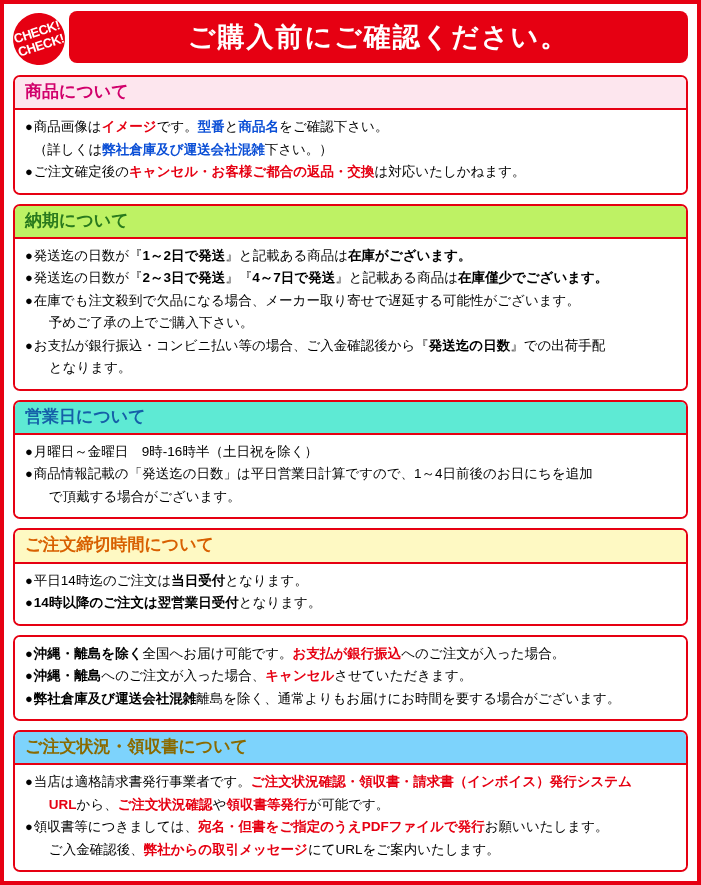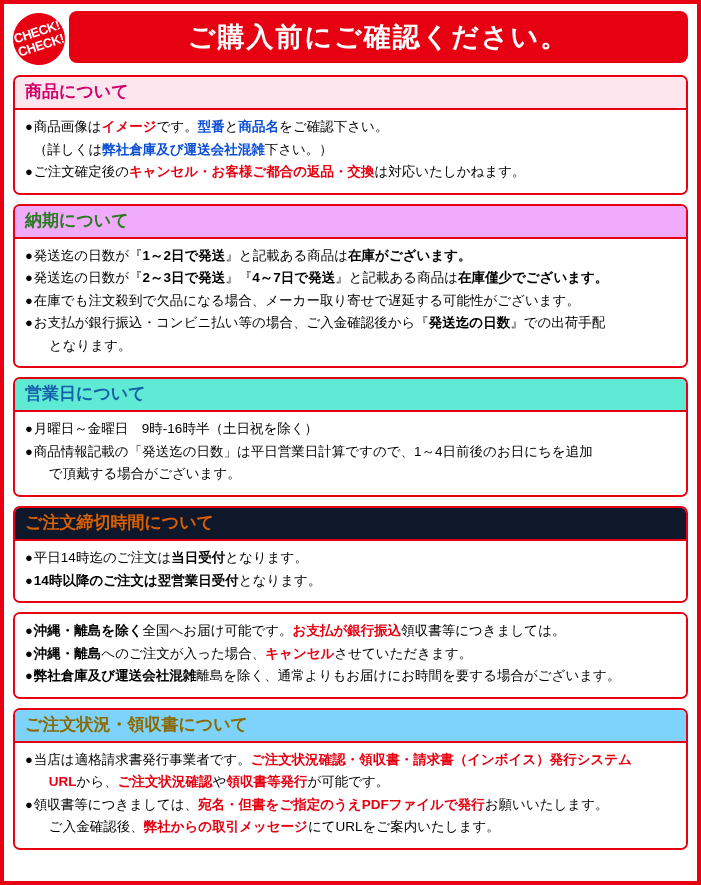--- a/index.html
+++ b/index.html
@@ -96,23 +96,23 @@
     flex: 0 0 auto;
     font-size: 13px;
     line-height: 1.52;
   }
   .bullet.none { visibility: hidden; }
   .ltext { flex: 1 1 auto; }
   .ind { padding-left: 15px; }
 
   
   .head-pink   { background: #fde6ee; color: #d1006b; }
-  .head-green  { background: #f0abfc; color: #2a7a1e; }
+  .head-green  { background: #bef264; color: #2a7a1e; }
   .head-blue   { background: #5eead4; color: #1560a8; }
-  .head-orange { background: #0f172a; color: #d86000; padding-left: 10px; }
+  .head-orange { background: #fef9c3; color: #d86000; padding-left: 10px; }
   .head-red    { background: #fde0e0; color: #d11515; }
   .head-yellow { background: #7dd3fc; color: #8a6a00; }
 
   .red   { color: #e60012; font-weight: bold; }
   .blue  { color: #0b4fd6; font-weight: bold; }
   .bold  { font-weight: bold; }
 </style>
 </head>
 <body>
 
@@ -154,20 +154,24 @@
             <span class="ltext"><span>発送迄の日数が『</span><span class="bold">1～2日で発送</span><span>』と記載ある商品は</span><span class="bold">在庫がございます。</span></span>
           </div>
           <div class="line">
             <span class="bullet">●</span>
             <span class="ltext"><span>発送迄の日数が『</span><span class="bold">2～3日で発送</span><span>』『</span><span class="bold">4～7日で発送</span><span>』と記載ある商品は</span><span class="bold">在庫僅少でございます。</span></span>
           </div>
           <div class="line">
             <span class="bullet">●</span>
             <span class="ltext"><span>在庫でも</span><span>注文殺到で欠品になる場合、メーカー取り寄せで遅延する可能性がございます。</span></span>
           </div>
+          <div class="line ind">
+            <span class="bullet none">●</span>
+            <span class="ltext"><span>予めご了承の上でご購入下さい。</span></span>
+          </div>
           <div class="line">
             <span class="bullet">●</span>
             <span class="ltext"><span>お支払が銀行振込・コンビニ払い等の場合、ご入金確認後から『</span><span class="bold">発送迄の日数</span><span>』での出荷手配</span></span>
           </div>
           <div class="line ind">
             <span class="bullet none">●</span>
             <span class="ltext"><span>となります。</span></span>
           </div>
         </div>
       </div>
@@ -198,21 +202,21 @@
           <div class="line">
             <span class="bullet">●</span>
             <span class="ltext"><span class="bold">14時以降のご注文は翌営業日受付</span><span>となります。</span></span>
           </div>
         </div>
       </div>
       <div class="section">
         <div class="sec-body">
           <div class="line">
             <span class="bullet">●</span>
-            <span class="ltext"><span class="bold">沖縄・離島を除く</span><span>全国へお届け可能です。</span><span class="red">お支払が銀行振込</span><span>領収書等につきましては。</span></span>
+            <span class="ltext"><span class="bold">沖縄・離島を除く</span><span>全国へお届け可能です。</span><span class="red">お支払が銀行振込</span><span>へのご注文が入った場合。</span></span>
           </div>
           <div class="line">
             <span class="bullet">●</span>
             <span class="ltext"><span class="bold">沖縄・離島</span><span>へのご注文が入った場合、</span><span class="red">キャンセル</span><span>させていただきます。</span></span>
           </div>
           <div class="line">
             <span class="bullet">●</span>
             <span class="ltext"><span class="bold">弊社倉庫及び運送会社混雑</span><span>離島を除く、通常よりもお届けにお時間を要する場合がございます。</span></span>
           </div>
         </div>

